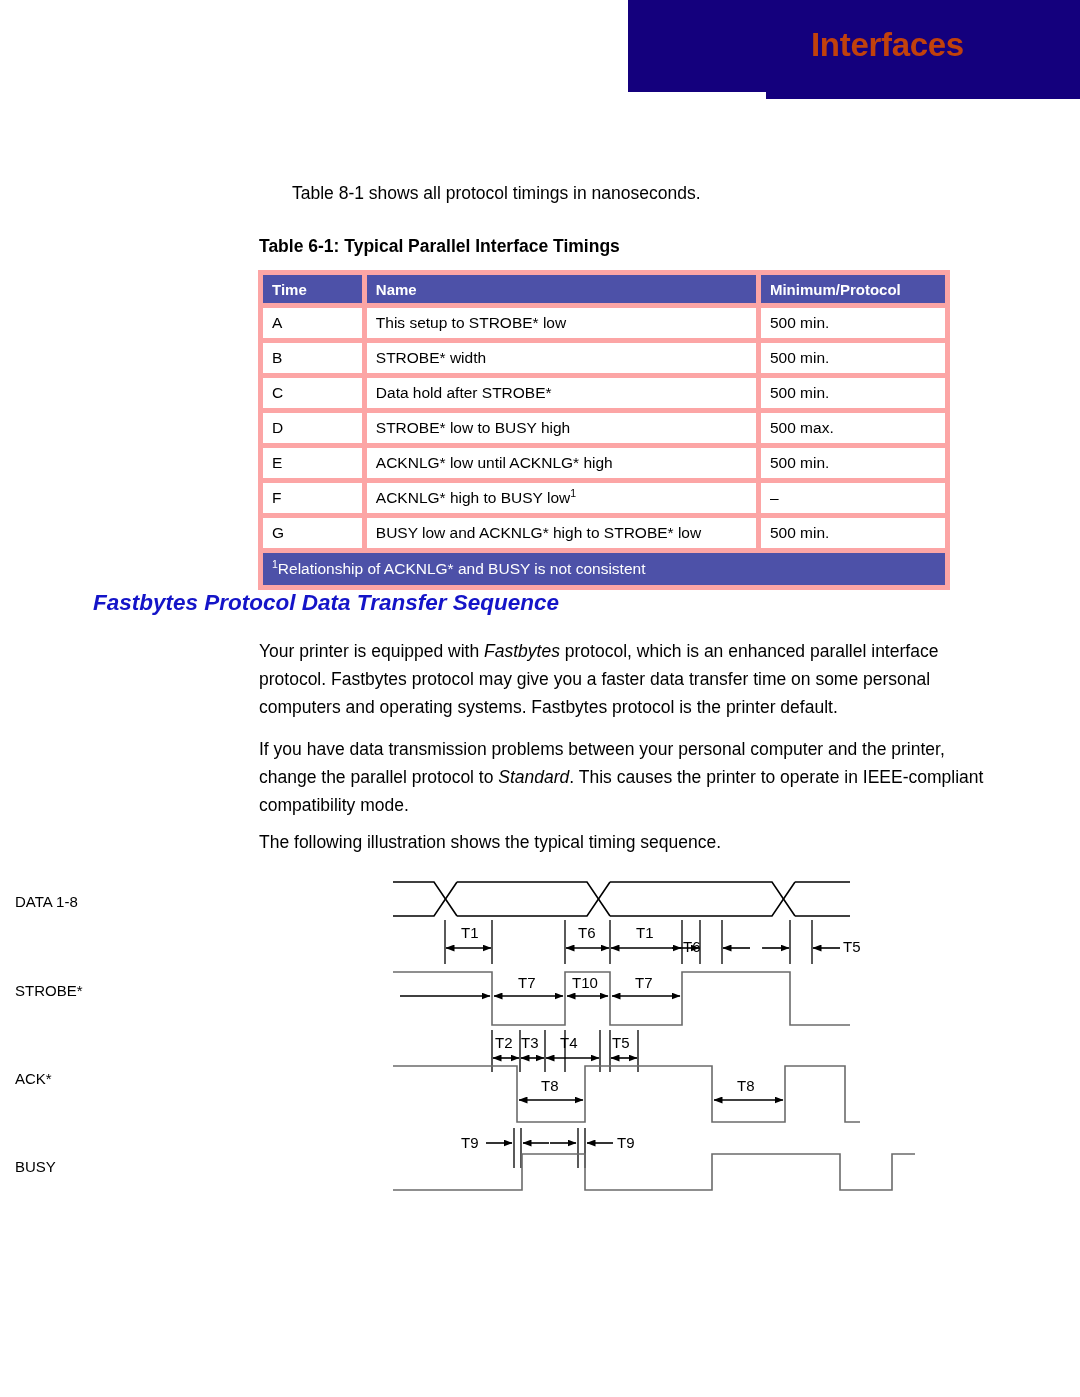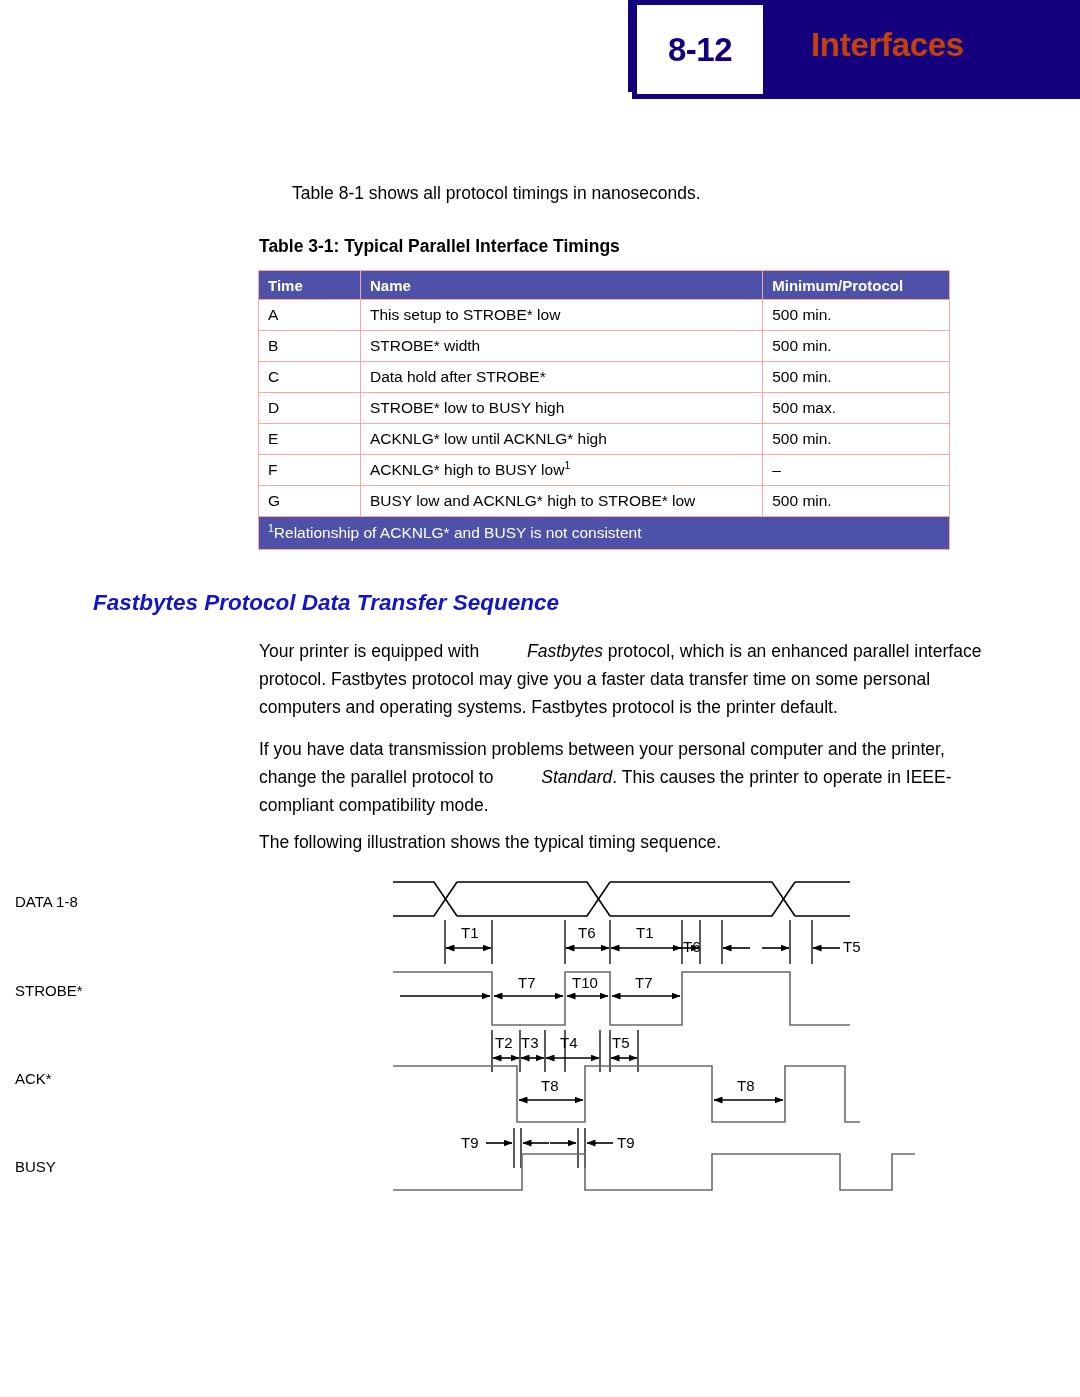--- a/index.html
+++ b/index.html
@@ -98,21 +98,21 @@
   .timing-table {
     position: absolute;
     left: 258px;
     top: 270px;
     width: 692px;
     border-collapse: collapse;
     font-size: 15.5px;
   }
   .timing-table th,
   .timing-table td {
-    border: 1px solid #fca5a5;
+    border: 5px solid #fca5a5;
     padding: 0 0 0 9px;
     height: 30px;
     vertical-align: middle;
     text-align: left;
     font-weight: normal;
   }
   .timing-table thead th {
     background: #4d51a8;
     color: #ffffff;
     font-weight: bold;
@@ -145,21 +145,21 @@
 
   
   .para {
     position: absolute;
     left: 259px;
     width: 735px;
     font-size: 17.5px;
     line-height: 28px;
     text-align: left;
   }
-  .para em { font-style: italic; margin-left: 43px; }
+  .para em { font-style: italic; }
   #para1 { top: 637px; }
   #para2 { top: 735px; }
   #para3 { top: 828px; }
 
   
   .diagram {
     position: absolute;
     left: 0;
     top: 860px;
     width: 1080px;
@@ -180,31 +180,26 @@
   .wave-gray { fill: none; stroke: #6b6b6b; stroke-width: 1.6; }
   .tick { stroke: #000000; stroke-width: 1.3; }
   .arrow { stroke: #000000; stroke-width: 1.6; fill: none; }
 </style>
 </head>
 <body>
 
 <div class="page-header">
   <div class="header-bar"></div>
   <div class="header-underline"></div>
-  <div class="header-numbox">
-    <div class="header-numbox-inner">
-      <span class="header-num">8-12</span>
-    </div>
-  </div>
   <div class="header-title">Interfaces</div>
 </div>
 
 <div class="intro-line">Table 8-1 shows all protocol timings in nanoseconds.</div>
 
-<div class="table-caption">Table 3-1:  Typical Parallel Interface Timings</div>
+<div class="table-caption">Table 6-1:  Typical Parallel Interface Timings</div>
 
 <table class="timing-table">
   <thead>
     <tr>
       <th class="col-time">Time</th>
       <th class="col-name">Name</th>
       <th class="col-minmax">Minimum/Protocol</th>
     </tr>
   </thead>
   <tbody id="table-body">

